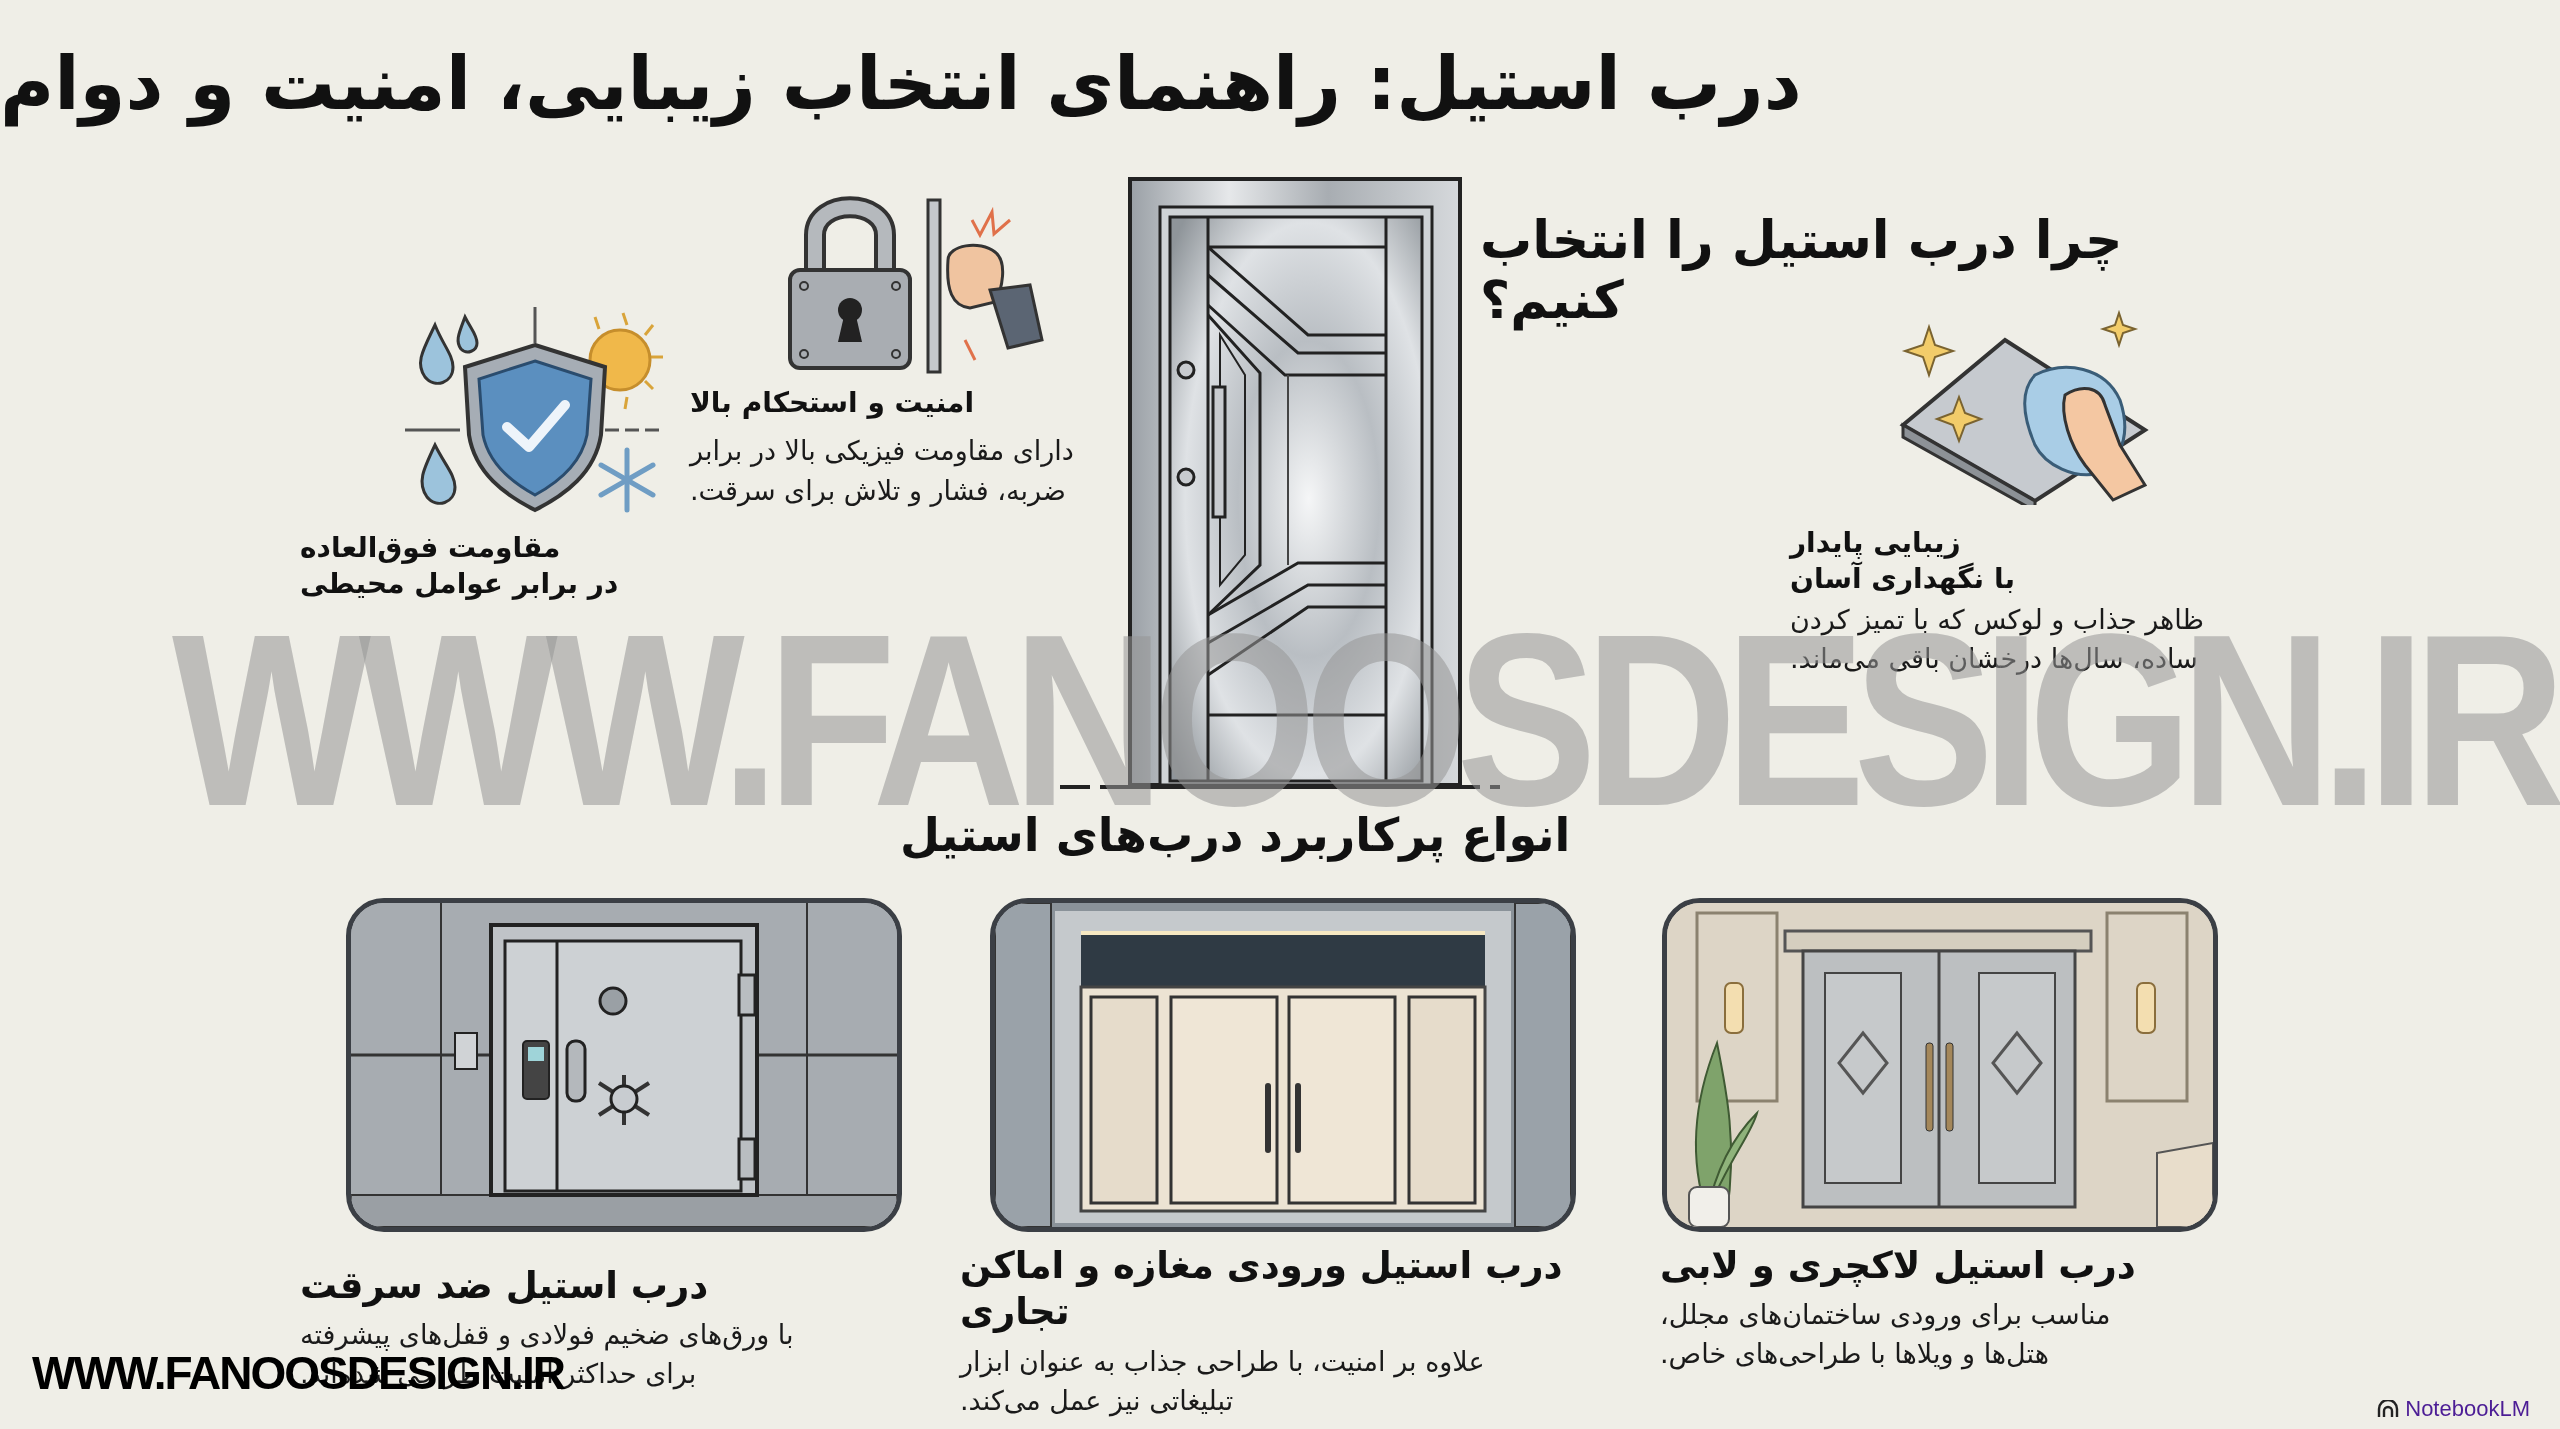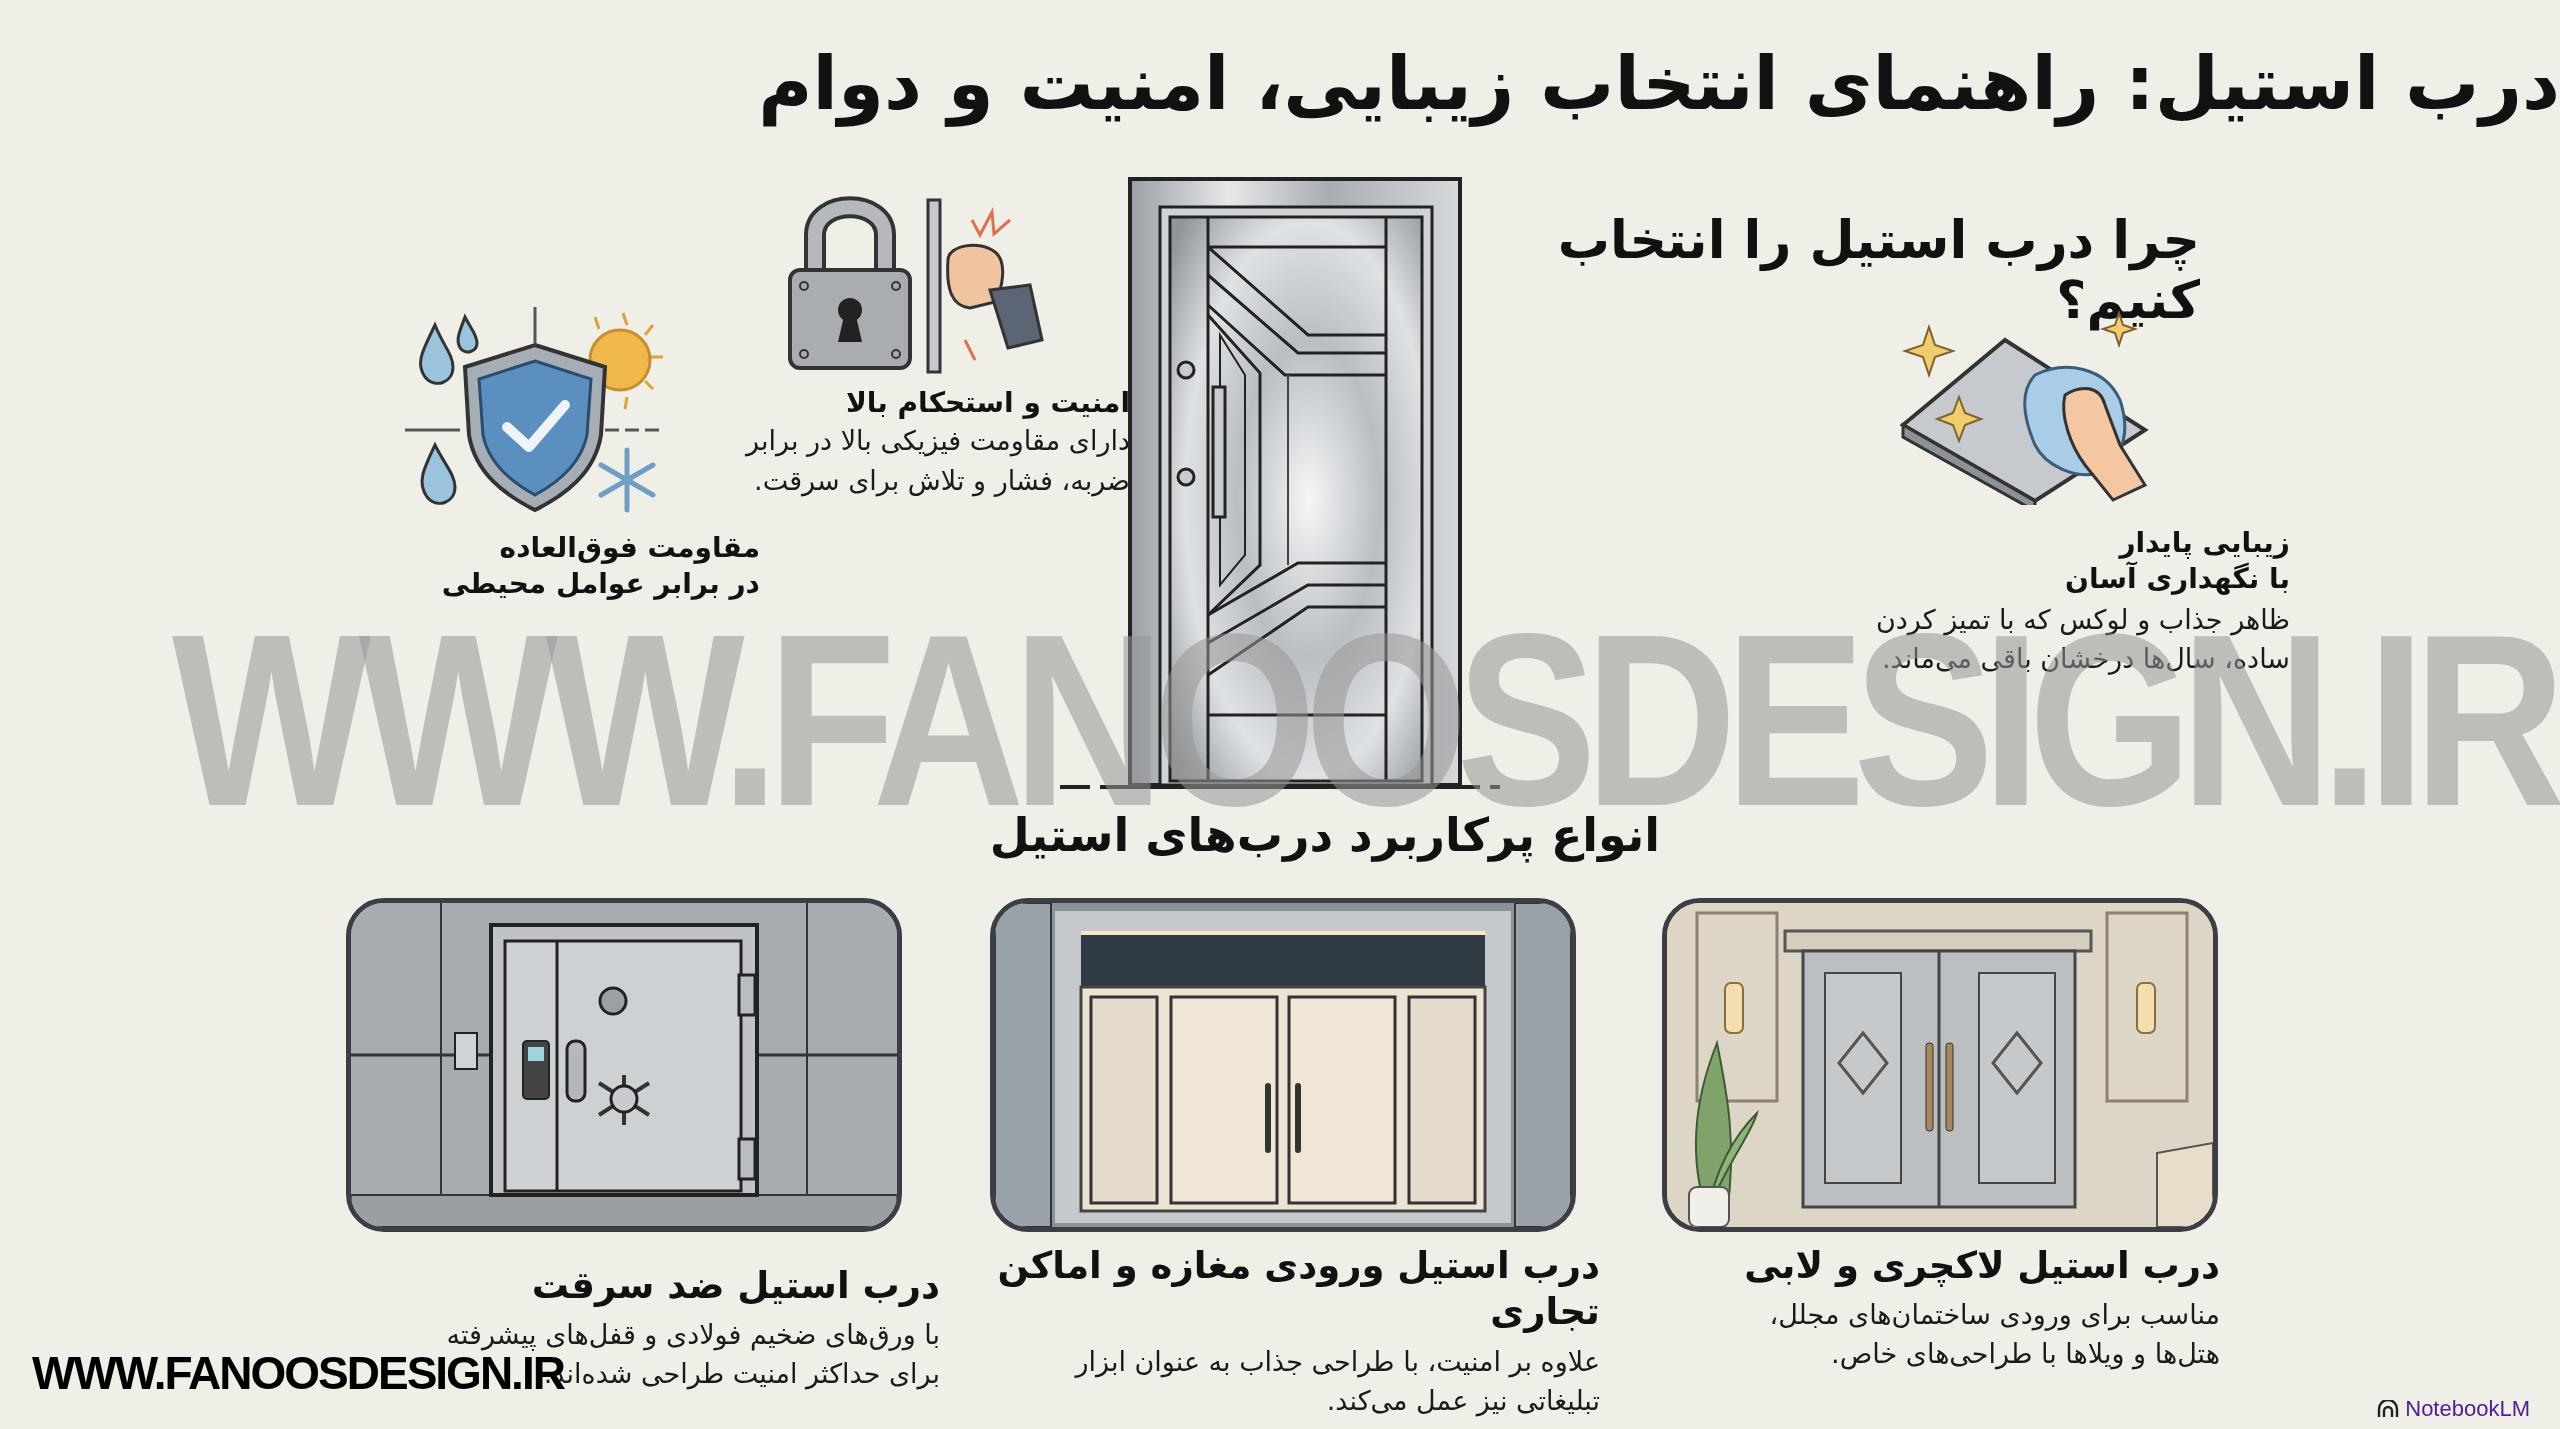--- a/index.html
+++ b/index.html
@@ -4,21 +4,21 @@
 <style>
   * { box-sizing: border-box; margin: 0; padding: 0; }
   html, body { width: 2560px; height: 1429px; overflow: hidden; }
   body {
     background: #efeee7;
     font-family: "DejaVu Sans", "Liberation Sans", sans-serif;
     color: #111;
     position: relative;
   }
   .abs { position: absolute; }
-  .rtl { direction: rtl; text-align: right; padding-left: 8px; }
+  .rtl { direction: rtl; text-align: left; }
 
   .main-title { left: 0; width: 2560px; top: 40px; font-size: 74px; font-weight: bold; letter-spacing: -1px; }
   .why-title { left: 1480px; width: 720px; top: 210px; font-size: 52px; font-weight: bold; }
 
   .feature-title { font-weight: bold; font-size: 28px; line-height: 1.3; }
   .feature-desc { font-size: 27px; line-height: 1.45; color: #1a1a1a; }
 
   .f-env { left: 300px; width: 460px; top: 530px; }
   .f-sec { left: 690px; width: 440px; top: 385px; }
   .f-clean { left: 1790px; width: 500px; top: 525px; }
@@ -111,21 +111,21 @@
       <path d="M64 126 L58 152 L82 152 L76 126 Z" fill="#222"></path>
     <rect x="148" y="10" width="12" height="172" fill="#c5c8cc" stroke="#333" stroke-width="3"></rect>
     <path d="M192 30 L200 45 L212 22 L214 44 L230 30" fill="none" stroke="#e0714a" stroke-width="3"></path>
     <path d="M168 70 C168 55 200 50 215 62 C228 72 222 100 215 112 L190 118 C172 116 166 100 168 70 Z" fill="#f0c4a0" stroke="#333" stroke-width="3"></path>
     <path d="M210 100 L250 95 L262 150 L228 158 Z" fill="#5b6573" stroke="#333" stroke-width="3"></path>
     <path d="M185 150 L195 170" stroke="#e0714a" stroke-width="3"></path>
   </svg>
 </div>
 <div class="abs rtl f-sec">
   <div class="feature-title">امنیت و استحکام بالا</div>
-  <div class="feature-desc" style="margin-top:0;">
+  <div class="feature-desc" style="margin-top:10px;">
     <div>دارای مقاومت فیزیکی بالا در برابر</div>
     <div>ضربه، فشار و تلاش برای سرقت.</div>
   </div>
 </div>
 
 <div class="abs" style="left:1895px;top:305px;width:275px;height:200px;">
   <svg width="275" height="200" viewBox="0 0 275 200">
     <path d="M28 40 L34 22 L40 40 L58 46 L40 52 L34 70 L28 52 L10 46 Z" fill="#f2cc6a" stroke="#7a6330" stroke-width="2"></path>
     <path d="M220 20 L224 8 L228 20 L240 24 L228 28 L224 40 L220 28 L208 24 Z" fill="#f2cc6a" stroke="#7a6330" stroke-width="2"></path>
     <path d="M8 120 L110 35 L250 125 L140 196 Z" fill="#c6cacf" stroke="#333" stroke-width="4"></path>

